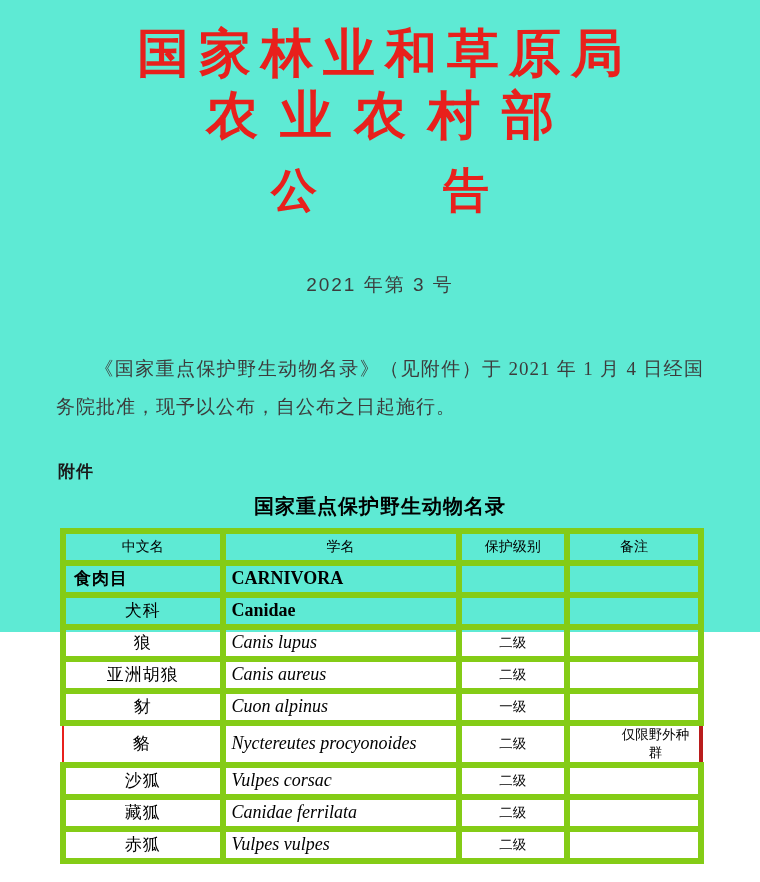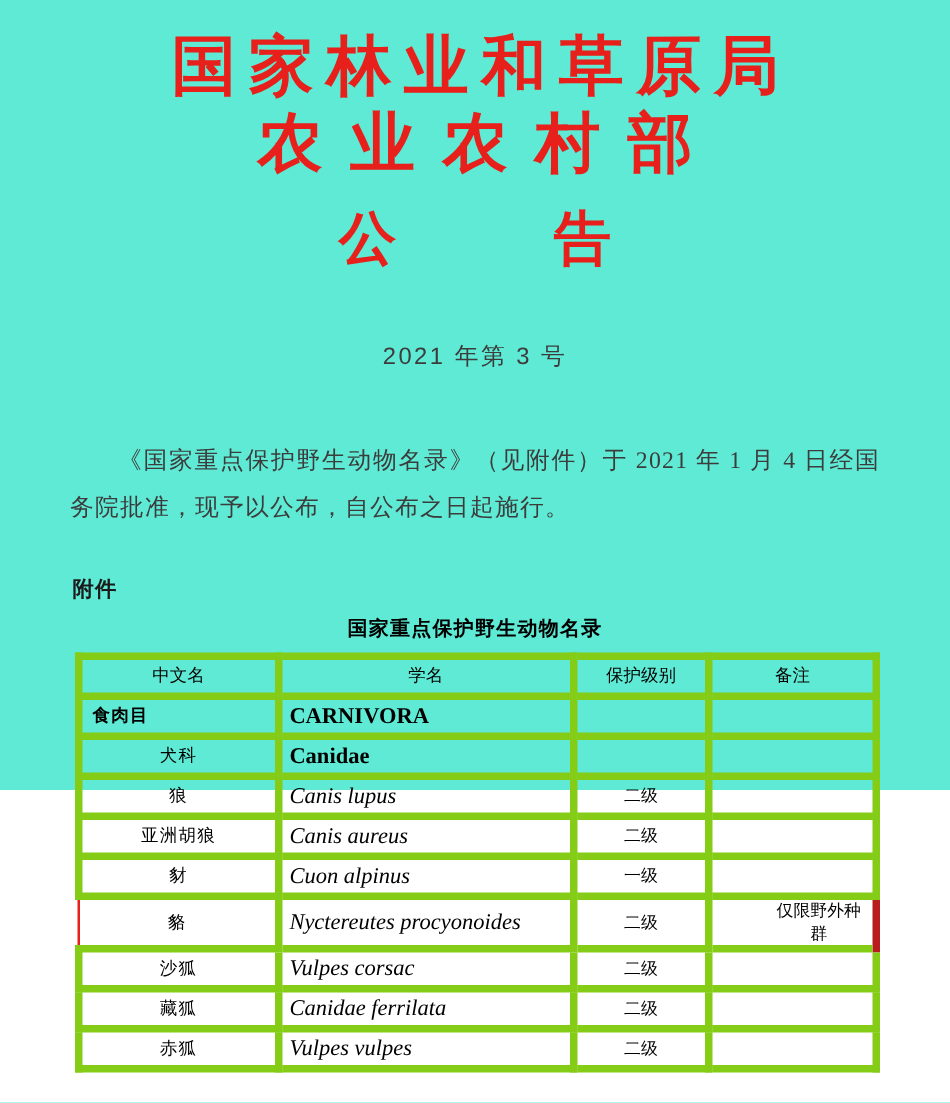--- a/index.html
+++ b/index.html
@@ -72,21 +72,21 @@
   }
   .attachment-label {
     margin: 34px 0 0 58px;
     font-size: 17px;
     font-weight: bold;
     color: #1a1a1a;
     letter-spacing: 1px;
   }
   .table-title {
     text-align: center;
-    font-size: 16px;
+    font-size: 20px;
     font-weight: bold;
     margin-top: 10px;
     letter-spacing: 1px;
     color: #000;
   }
   .tbl-wrap {
     margin: 8px 56px 0 60px;
     position: relative;
   }
   table.catalog {
@@ -108,21 +108,21 @@
   col.c-note { width: 21%; }
 
   .hdr td {
     text-align: center;
     font-size: 14px;
     font-weight: bold;
     height: 30px;
   }
   .cn {
     text-align: center;
-    font-size: 14px;
+    font-size: 17px;
     letter-spacing: 1px;
   }
   .cn.left {
     text-align: left;
     font-weight: bold;
     padding-left: 8px;
   }
   .sci {
     font-family: "Liberation Serif", "DejaVu Serif", serif;
     font-size: 18px;
@@ -137,21 +137,21 @@
   .note {
     text-align: center;
     font-size: 13.5px;
     font-weight: bold;
   }
   tr.highlight td {
     border-top: 2px solid #e8201c;
     border-bottom: 2px solid #e8201c;
   }
   tr.highlight td:first-child { border-left: 2px solid #e8201c; }
-  tr.highlight td:last-child { border-right: 6px solid #b91c1c; padding-left: 48px; }
+  tr.highlight td:last-child { border-right: 4px solid #b91c1c; padding-left: 48px; }
 </style>
 </head>
 <body>
 
 <div class="page">
 
   <div class="masthead">
     <div class="masthead-line l1">国家林业和草原局</div>
     <div class="masthead-line l2">农业农村部</div>
     <div class="masthead-gonggao">公　告</div>

